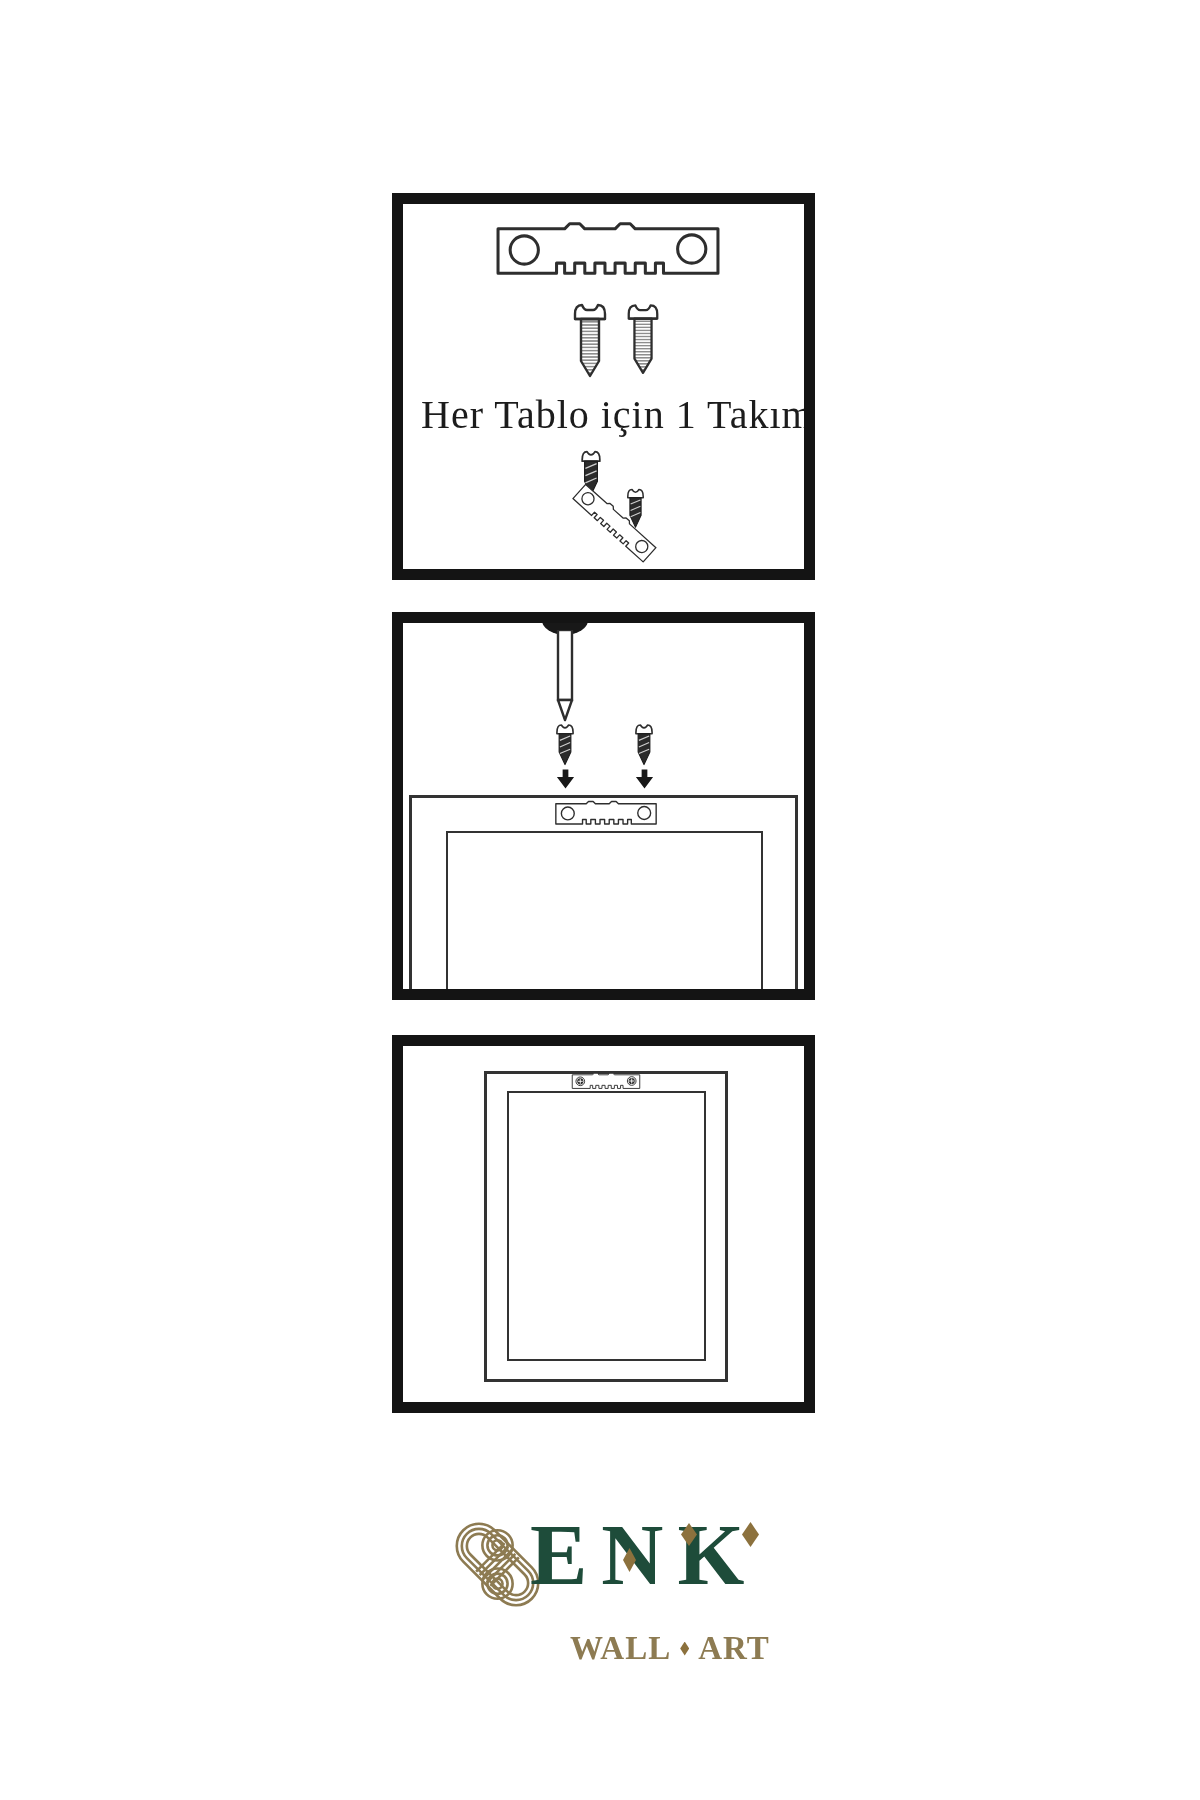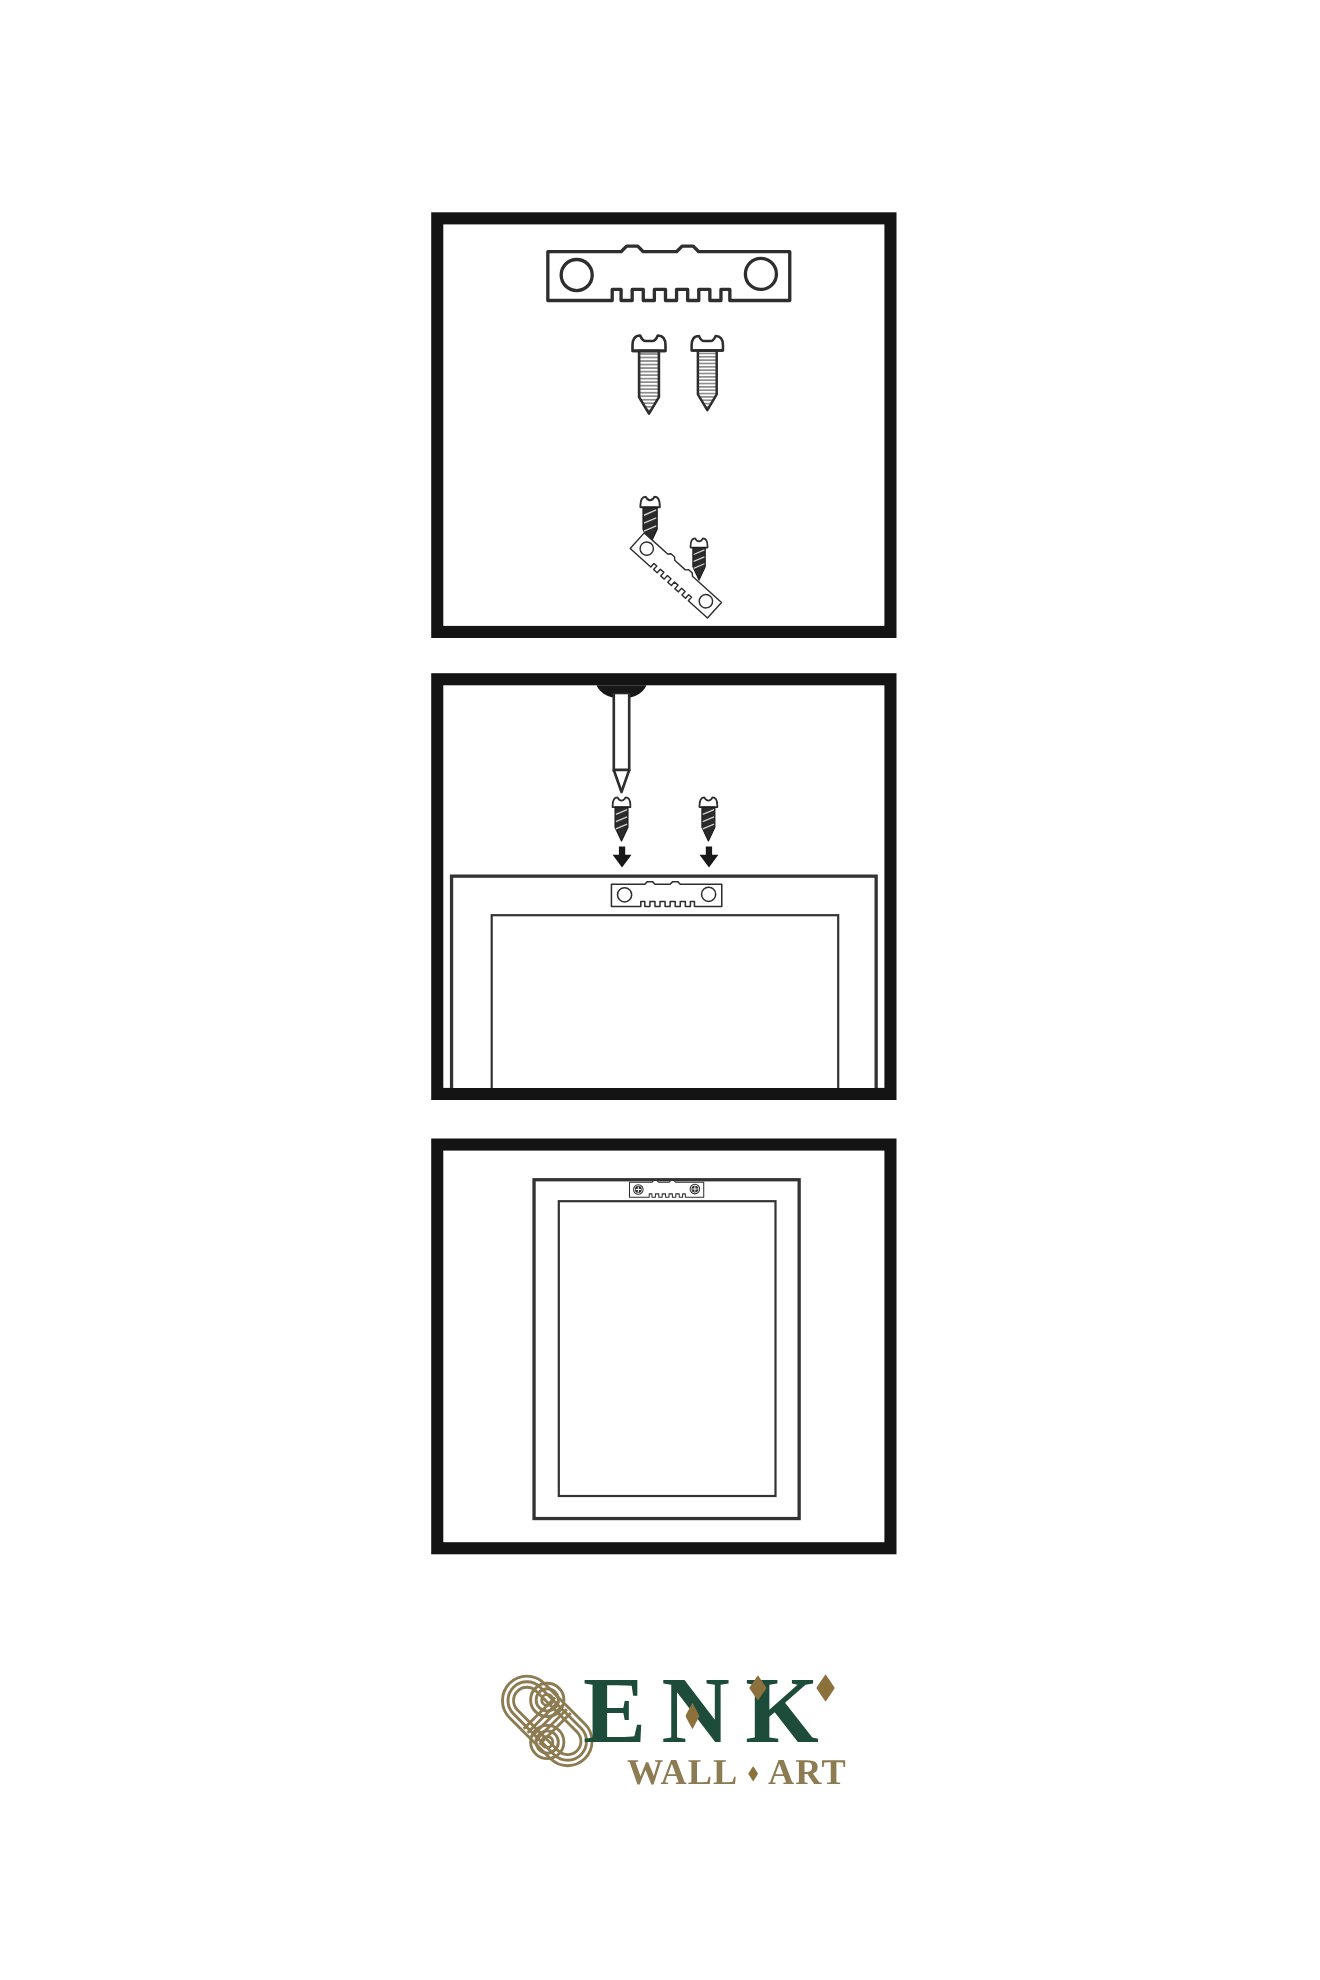--- a/index.html
+++ b/index.html
@@ -12,21 +12,21 @@
   .abs{position:absolute;}
   .caption{position:absolute;color:#1c1c1c;font-size:40px;line-height:1;letter-spacing:1px;
            text-align:center;white-space:nowrap;}
   .frame-line{position:absolute;background:#ffffff;}
   .dome{position:absolute;background:#181818;border-radius:0 0 50% 50%/0 0 100% 100%;}
   .diamond{position:absolute;background:var(--logo_gold_dark);
            clip-path:polygon(50% 0,100% 50%,50% 100%,0 50%);}
   .brand{position:absolute;color:var(--logo_green);font-weight:bold;font-size:86px;line-height:1;
          letter-spacing:14px;white-space:nowrap;}
   .tagline{position:absolute;display:flex;align-items:center;gap:9px;color:var(--logo_gold);
-           font-weight:bold;font-size:33px;line-height:1;letter-spacing:1px;white-space:nowrap;}
+           font-weight:bold;font-size:33px;line-height:1;letter-spacing:1px;white-space:nowrap;margin-top:36px;}
   .tagline .mini-diamond{width:9px;height:14px;background:var(--logo_gold_dark);
            clip-path:polygon(50% 0,100% 50%,50% 100%,0 50%);}
 </style>
 </head>
 <body>
 
 <div id="stage">
 
   <svg width="0" height="0" style="position:absolute" aria-hidden="true">
     <defs>
@@ -62,20 +62,21 @@
     <svg class="abs" style="left:91px;top:16px" width="228" height="58" viewBox="0 0 226 56">
         <use href="#hanger-shape"></use>
       </svg>
     <svg class="abs" style="left:167px;top:97px" width="40" height="82" viewBox="0 0 40 82">
         <use href="#screw-light"></use>
       </svg>
     <svg class="abs" style="left:221px;top:97px" width="38" height="79" viewBox="0 0 40 82">
         <use href="#screw-light"></use>
       </svg>
 
+    <div class="caption" style="left:18px;top:191px;width:390px">Her Tablo için 1 Takım</div>
 
     <svg class="abs" style="left:176px;top:244px" width="24" height="52" viewBox="0 0 30 62">
         <use href="#screw-dark"></use>
       </svg>
     <svg class="abs" style="left:163px;top:306px;transform:rotate(42deg)" width="98" height="25" viewBox="0 0 226 56">
         <use href="#hanger-shape"></use>
       </svg>
     <svg class="abs" style="left:222px;top:282px" width="21" height="46" viewBox="0 0 30 62">
         <use href="#screw-dark"></use>
       </svg>

